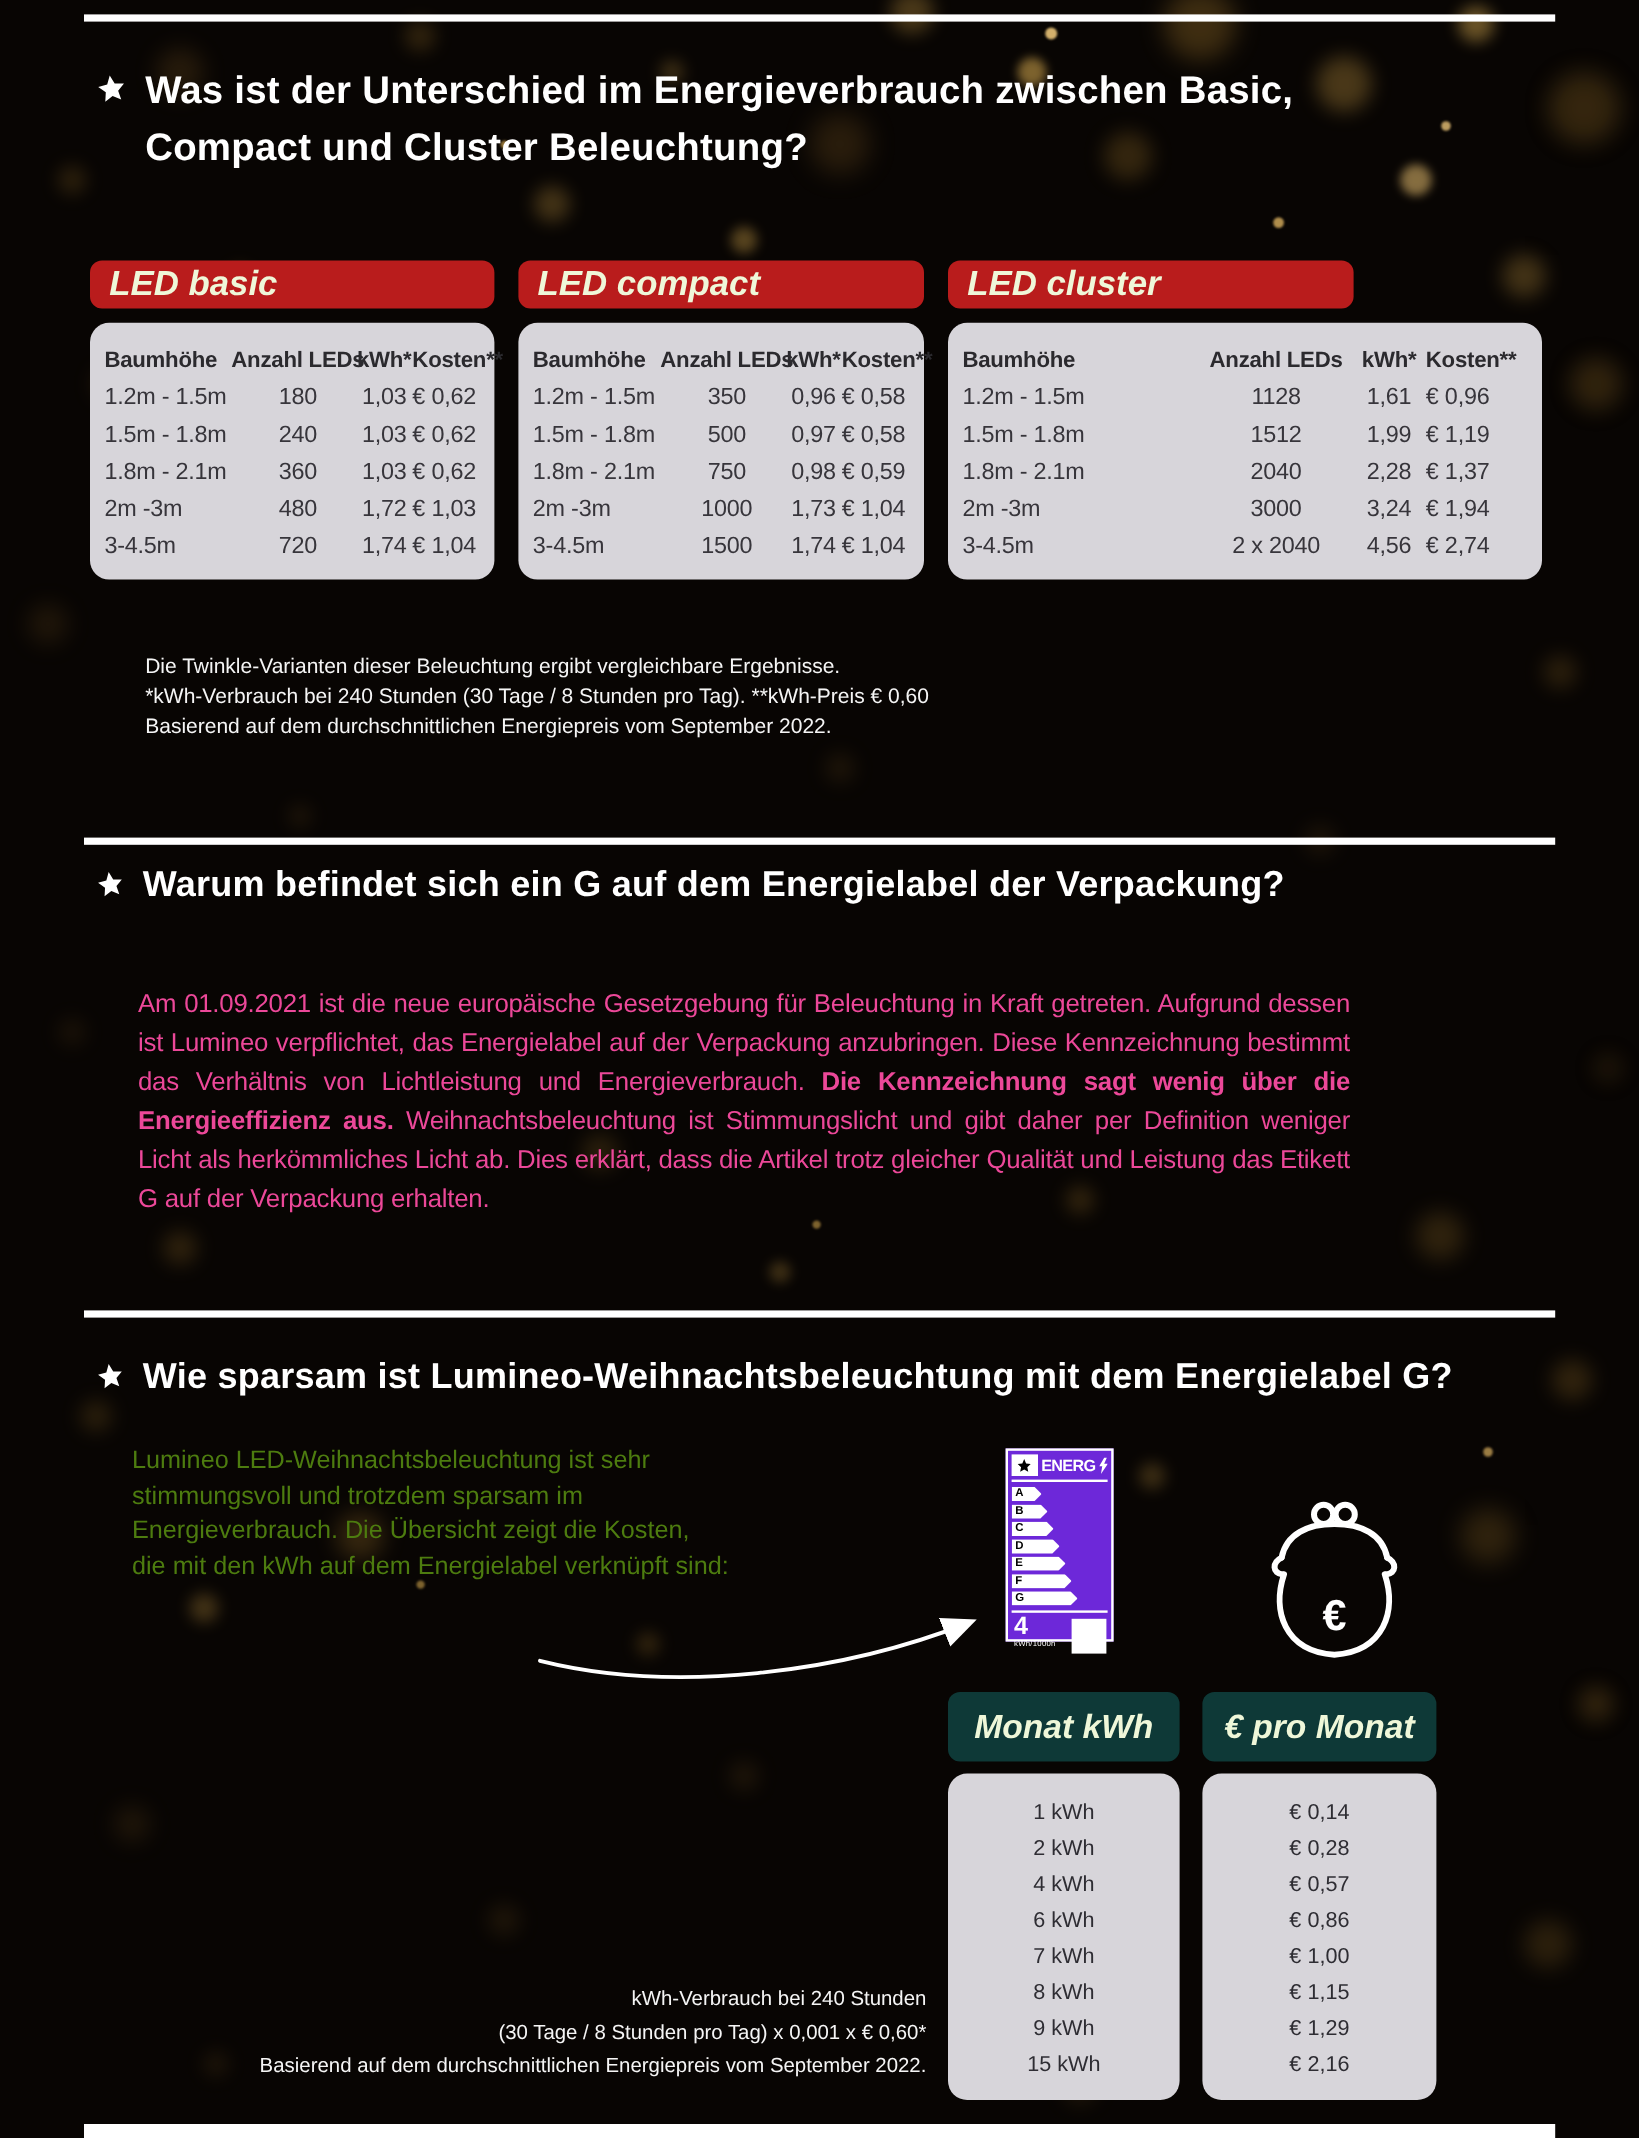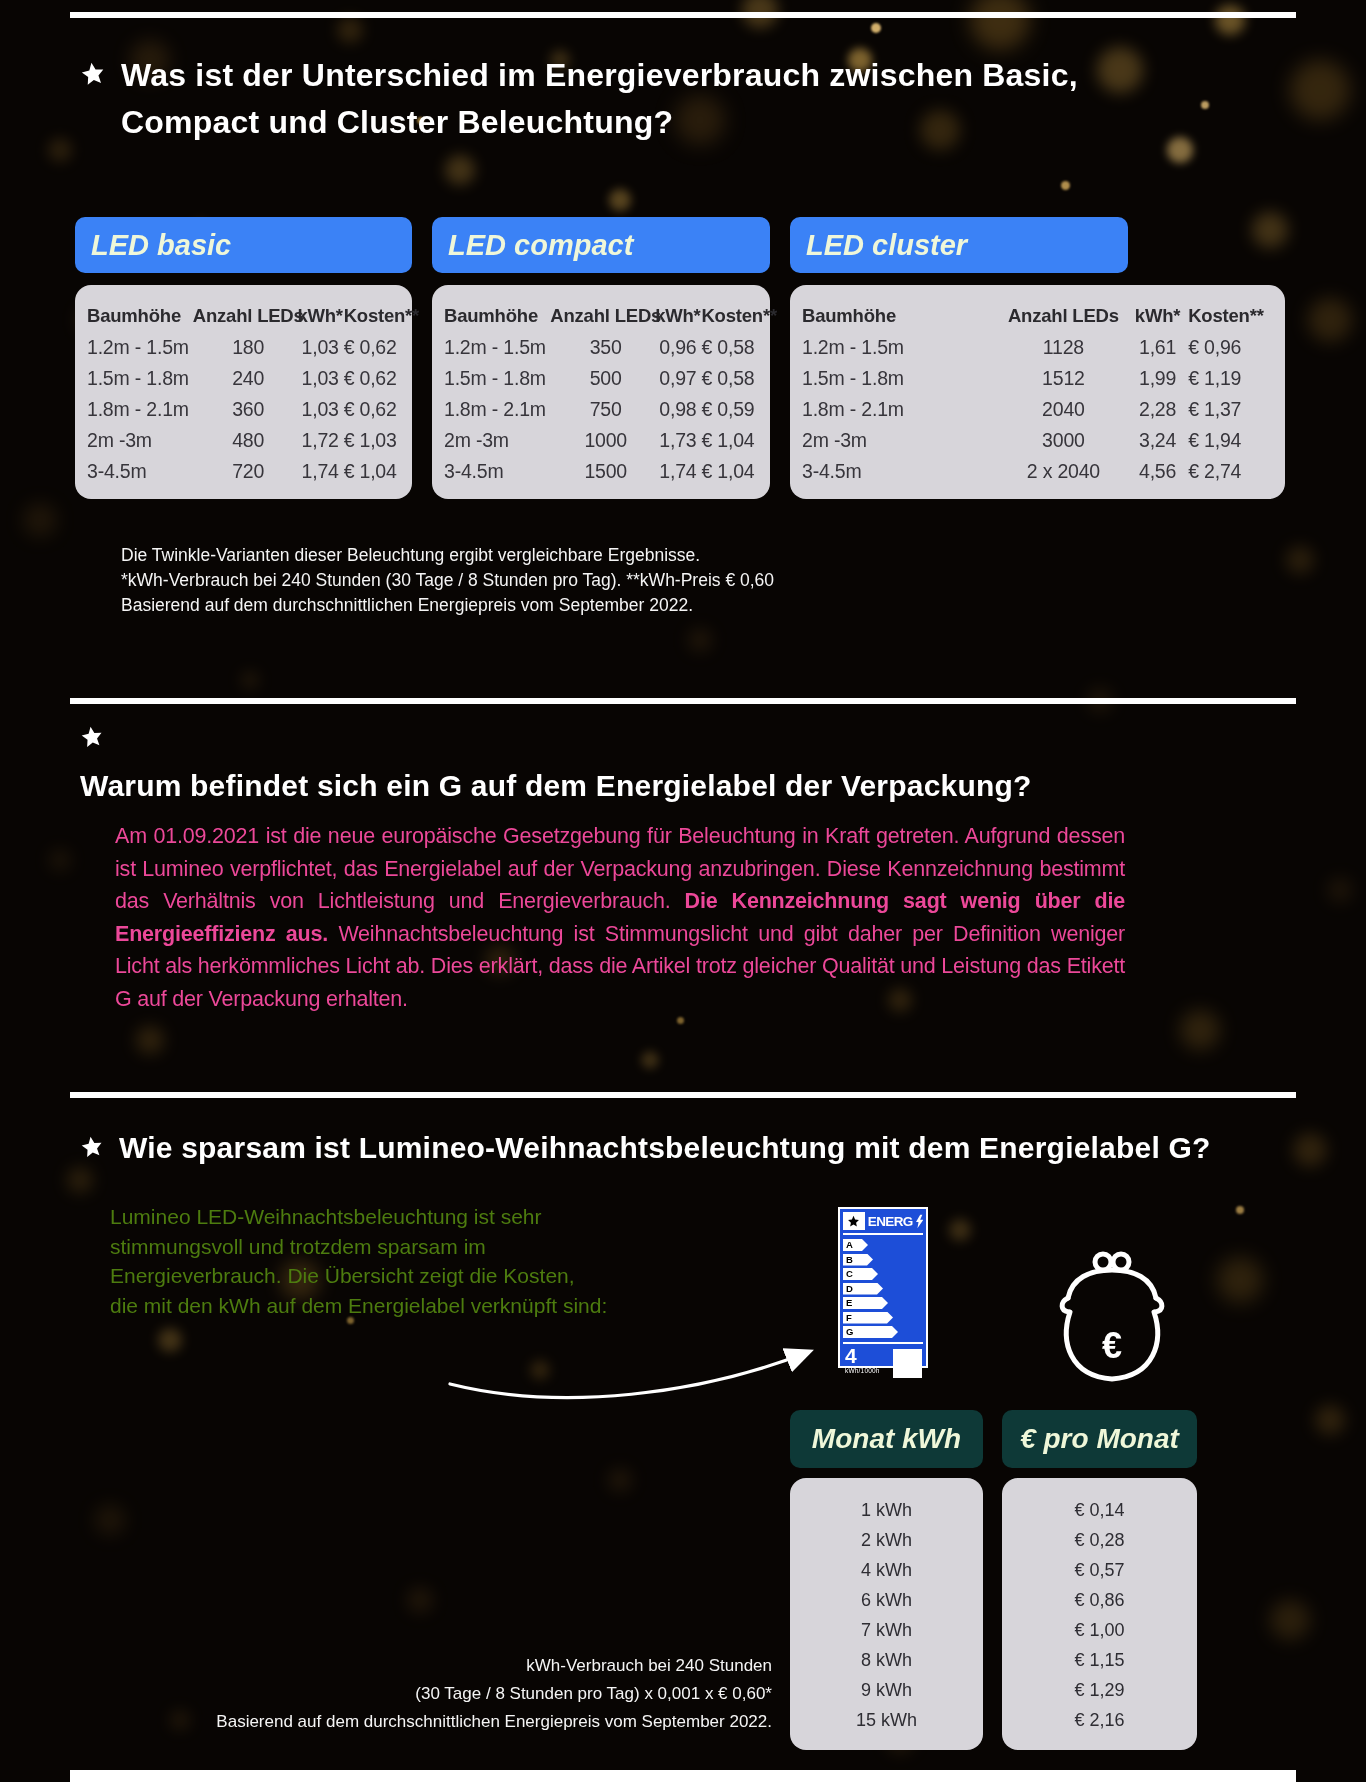--- a/index.html
+++ b/index.html
@@ -11,26 +11,26 @@
   .bar{position:absolute;left:70px;width:1226px;background:#fff;z-index:2;}
   .bar.top{top:12px;height:6px;}
   .bar.d1{top:698px;height:6px;}
   .bar.d2{top:1092px;height:6px;}
   .bar.bottom{top:1770px;height:12px;}
 
   .sect-head{position:absolute;left:80px;display:flex;gap:15px;z-index:2;}
   .star-ic{flex:0 0 auto;margin-top:9px;}
   .sect-title{font-weight:700;color:#fff;white-space:pre-line;letter-spacing:.2px;}
   #h1{top:52px;} #h1 .sect-title{font-size:32px;line-height:47px;}
-  #h2{top:716px;flex-direction:column;} #h2 .sect-title{font-size:30px;line-height:44px;}
+  #h2{top:716px;} #h2 .sect-title{font-size:30px;line-height:44px;}
   #h3{top:1126px;} #h3 .sect-title{font-size:30px;line-height:44px;}
 
   .card{position:absolute;top:217px;z-index:2;}
   .card1{left:75px;width:337px;} .card2{left:432px;width:338px;} .card3{left:790px;width:495px;}
-  .card-title{height:56px;background:#3b82f6;border-radius:10px;color:#eff7d9;font-style:italic;
+  .card-title{height:40px;background:#b91c1c;border-radius:10px;color:#eff7d9;font-style:italic;
               font-weight:600;font-size:29px;display:flex;align-items:center;padding-left:16px;
               box-sizing:border-box;}
   .card3 .card-title{width:338px;}
   .card-body{margin-top:12px;background:#d7d5da;border-radius:16px;padding:14px 12px 12px;
              box-sizing:border-box;color:#37353b;}
   .tg{display:grid;}
   .tg-std{grid-template-columns:36% 31% 15% 18%;}
   .tg-wide{grid-template-columns:42% 27% 13% 18%;}
   .tg span{height:31px;display:flex;align-items:center;font-size:19.5px;white-space:nowrap;letter-spacing:-.2px;}
   .tg .th{font-weight:700;font-size:18.5px;color:#2b2a2e;height:33px;}
@@ -40,21 +40,21 @@
        white-space:pre-line;z-index:2;}
 
   .para{position:absolute;left:115px;top:820px;width:1010px;font-size:21.5px;line-height:32.5px;
         text-align:justify;color:#ec4899;letter-spacing:-.2px;z-index:2;}
   .para b{font-weight:700;}
 
   .intro{position:absolute;left:110px;top:1202px;font-size:21px;line-height:29.5px;color:#4d7c0f;
          white-space:pre-line;z-index:2;}
 
   
-  .elabel{position:absolute;left:838px;top:1207px;width:90px;height:161px;background:#1d4ed8;
+  .elabel{position:absolute;left:838px;top:1207px;width:90px;height:161px;background:#6d28d9;
           border:2px solid #fff;box-sizing:border-box;z-index:2;}
   .el-top{display:flex;align-items:center;gap:3px;margin:3px 3px 3px;height:18px;}
   .el-star{width:24px;height:18px;background:#fff;display:flex;align-items:center;justify-content:center;}
   .el-brand{color:#fff;font-weight:700;font-size:13.5px;letter-spacing:-.6px;}
   .el-hr{height:2px;background:#fff;margin:0 3px;}
   .el-arrows{display:flex;flex-direction:column;gap:2.5px;padding:4px 0 4px 3px;}
   .el-arrow{height:12px;background:#fff;display:flex;align-items:center;padding-left:3px;
             box-sizing:border-box;color:#000;font-size:9.5px;font-weight:700;line-height:12px;
             clip-path:polygon(0 0,calc(100% - 6px) 0,100% 50%,calc(100% - 6px) 100%,0 100%);}
   .el-bottom{position:relative;height:36px;border-top:2px solid #fff;margin:0 3px;}

